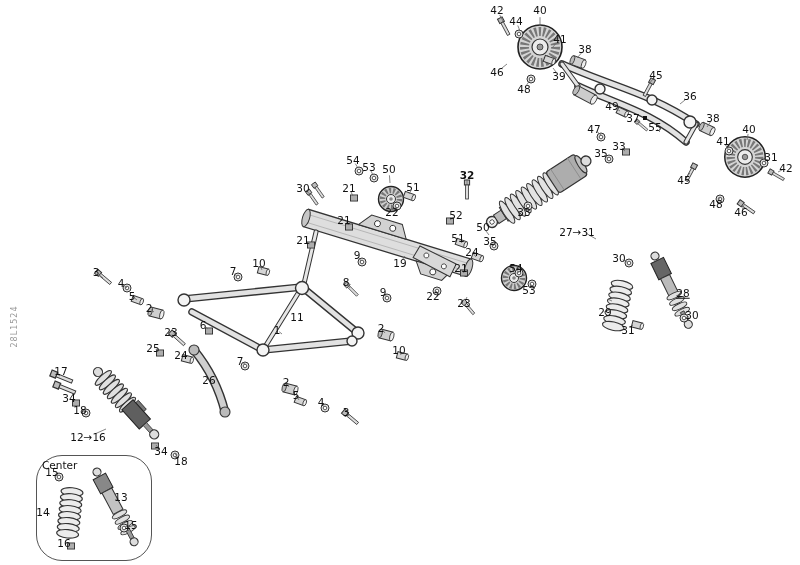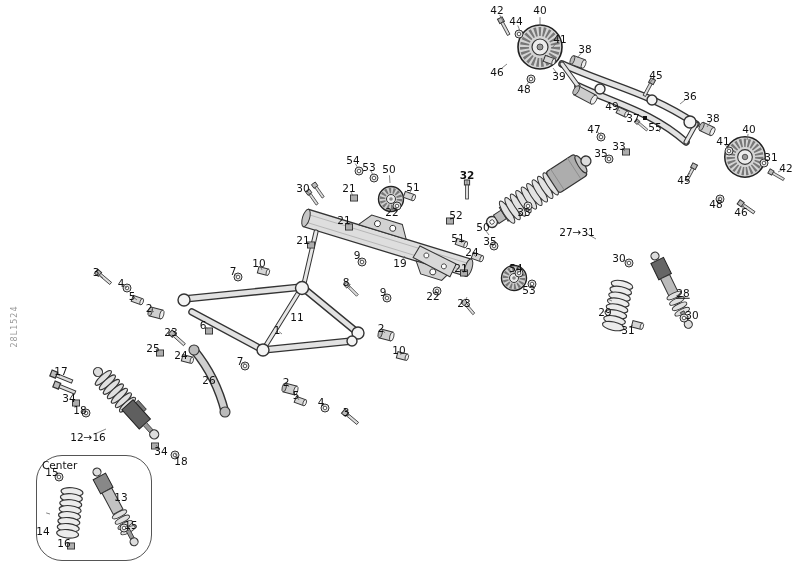--- a/index.html
+++ b/index.html
@@ -457,19 +457,19 @@
       <div class="callout" style="left: 161px; top: 451px;">34</div>
       <div class="callout" style="left: 181px; top: 461px;">18</div>
       <div class="callout" style="left: 577px; top: 232px;">27→31</div>
       <div class="callout" style="left: 619px; top: 258px;">30</div>
       <div class="callout" style="left: 683px; top: 293px; text-decoration: underline;">28</div>
       <div class="callout" style="left: 605px; top: 312px;">29</div>
       <div class="callout" style="left: 628px; top: 330px;">31</div>
       <div class="callout" style="left: 692px; top: 315px;">30</div>
       <div class="callout" style="left: 52px; top: 472px;">15</div>
       <div class="callout" style="left: 121px; top: 497px;">13</div>
-      <div class="callout" style="left: 43px; top: 512px; margin-top: 19px;">14</div>
+      <div class="callout" style="left: 43px; top: 512px;">14</div>
       <div class="callout" style="left: 131px; top: 525px;">15</div>
       <div class="callout" style="left: 64px; top: 543px;">16</div>
     </div>
 
   <div class="watermark">28L1524</div>
 </div>
 
 </body></html>

